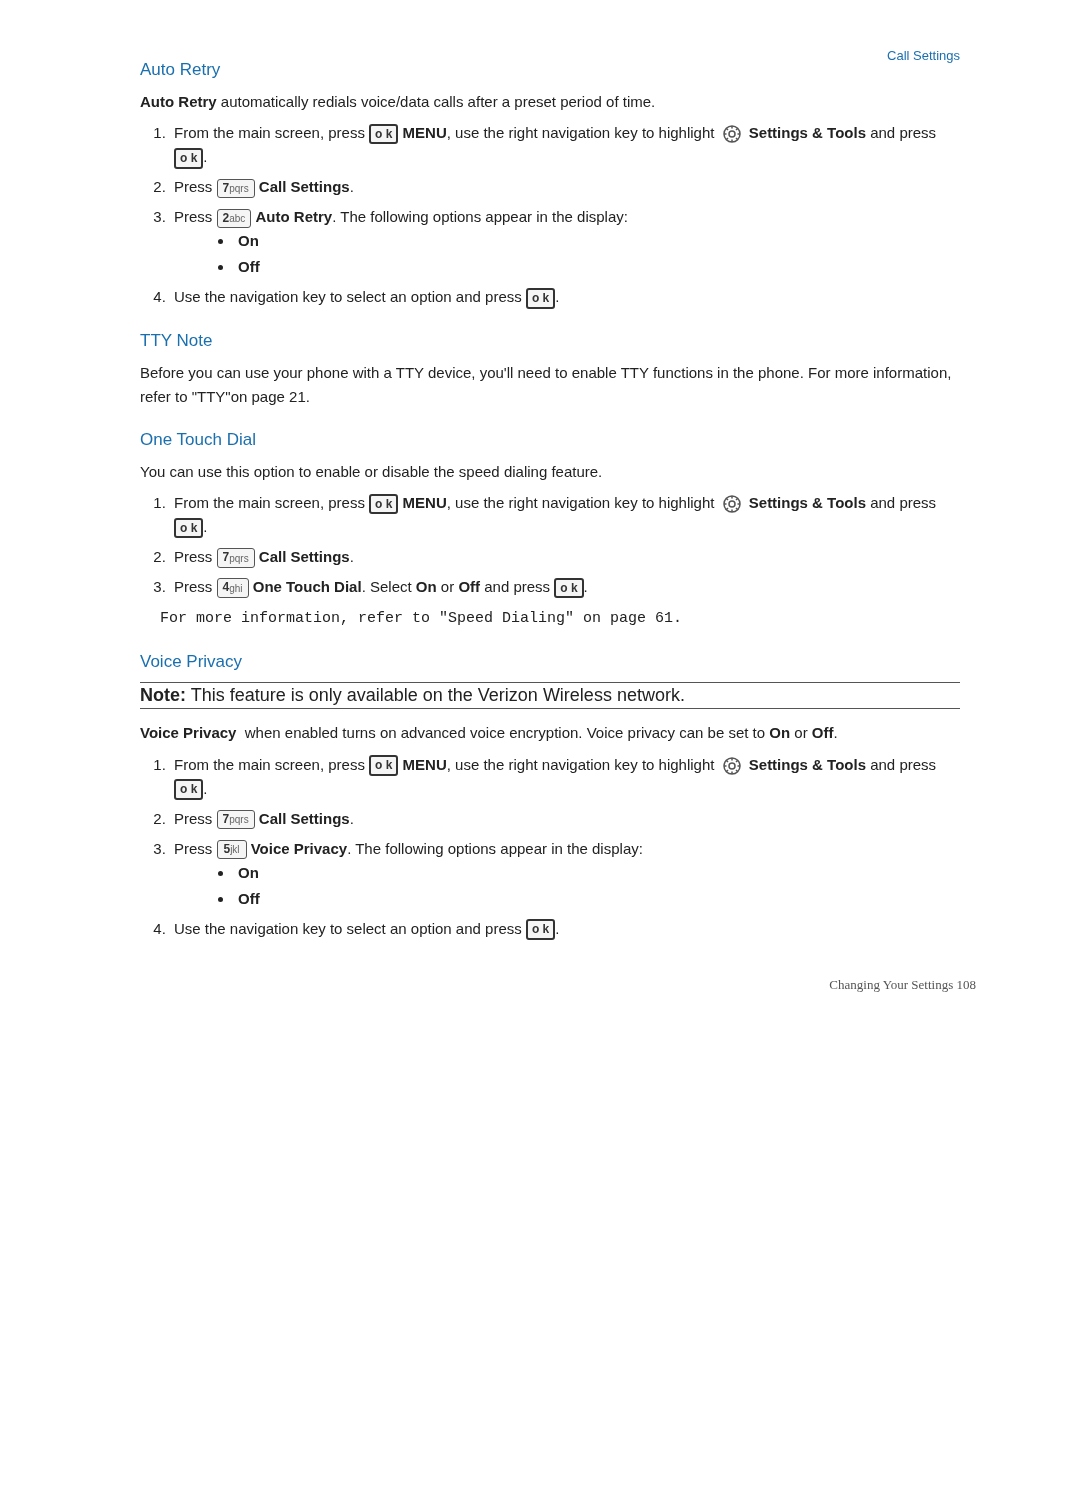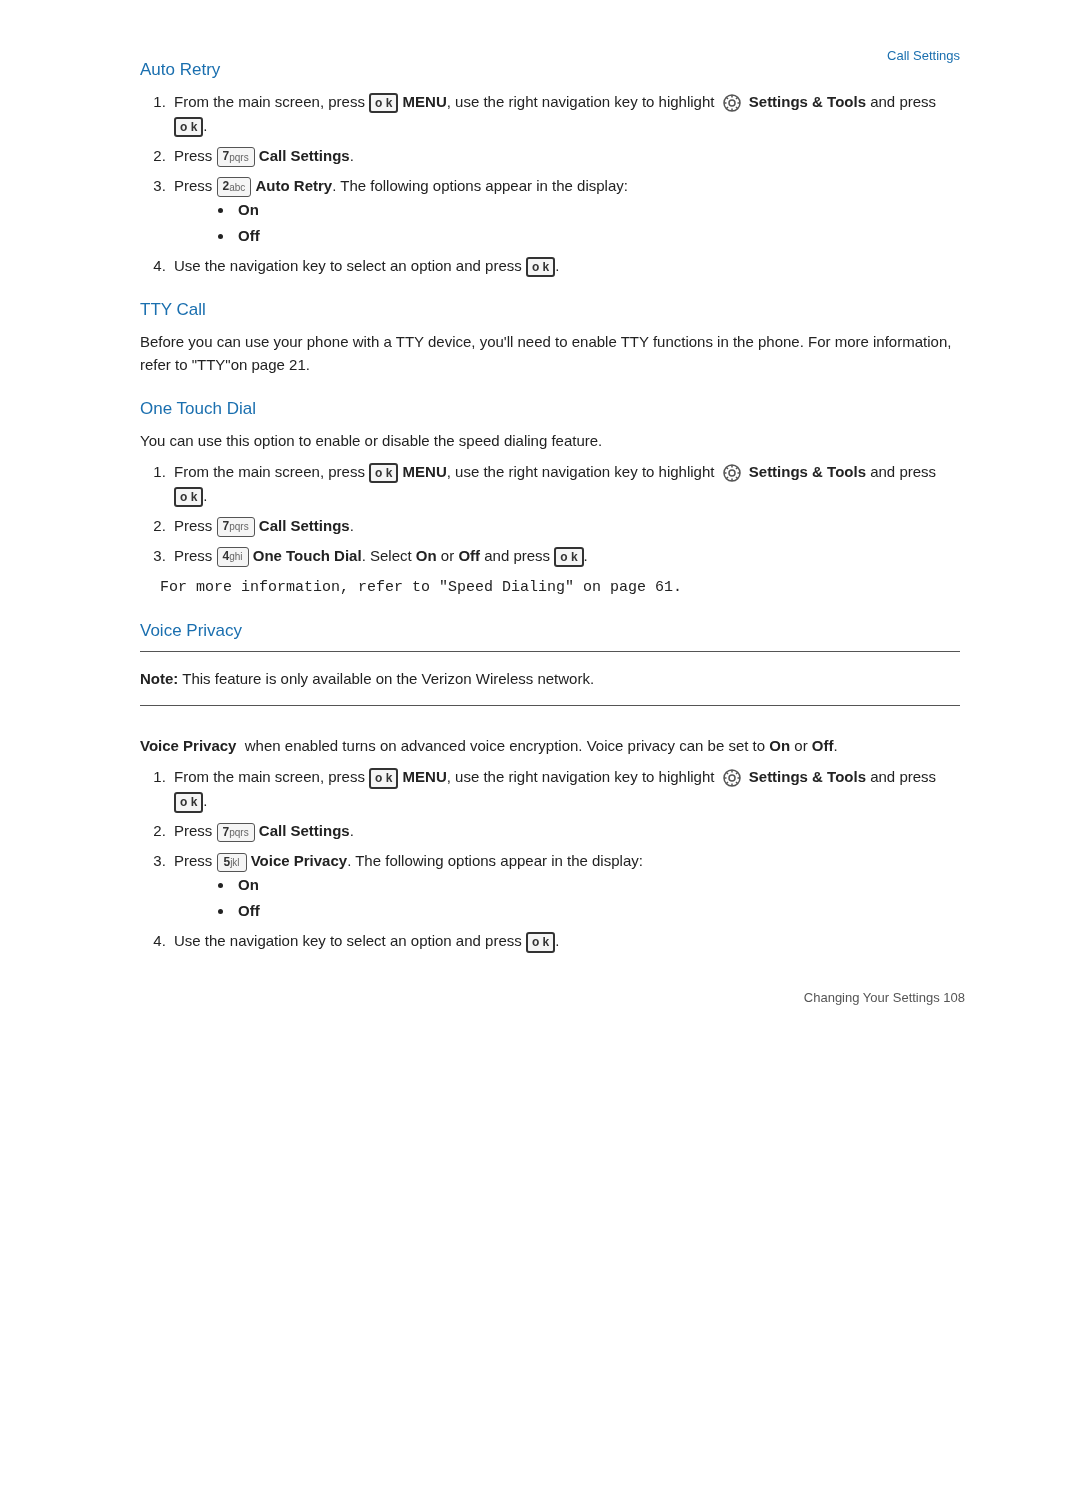--- a/index.html
+++ b/index.html
@@ -115,49 +115,53 @@
     }
 
     .settings-icon svg {
       width: 22px;
       height: 22px;
     }
 
     .note-box {
       border-top: 1.5px solid #555;
       border-bottom: 1.5px solid #555;
-      padding: 18px 0;
-      margin: 8px 0 28px 0;
-      font-size: 15px;
+      padding: 2px 0;
+      margin: 8px 0 12px 0;
+      font-size: 18px;
     }
 
     .footer {
       position: absolute;
       bottom: 50px;
-      right: 115px;
+      right: 104px;
       font-size: 13px;
       color: #555;
+      font-family: Liberation Serif, serif;
     }
 
     b { font-weight: bold; }
 
     .indent-block {
       margin-left: 20px;
       font-family: Liberation Mono, monospace;
     }
   </style>
 </head>
 <body>
 
 <div class="page">
 
   <div class="header-label">Call Settings</div>
 
   <div class="section">
     <h2 class="section-title">Auto Retry</h2>
+    <p>
+      <b>Auto Retry</b> automatically redials voice/data calls after a preset period of time.
+    </p>
     <ol>
       <li>
         From the main screen, press
         <span class="ok-key">o k</span>
         <b> MENU</b>, use the right navigation key to highlight
         <span class="settings-icon">
           <svg viewBox="0 0 22 22" xmlns="http://www.w3.org/2000/svg">
             <circle cx="11" cy="11" r="8" fill="none" stroke="#555" stroke-width="1.5"></circle>
             <circle cx="11" cy="11" r="3" fill="none" stroke="#555" stroke-width="1.5"></circle>
             <line x1="11" y1="3" x2="11" y2="5.5" stroke="#555" stroke-width="1.5"></line>
@@ -194,21 +198,21 @@
         </ul>
       </li>
       <li>
         Use the navigation key to select an option and press
         <span class="ok-key">o k</span>.
       </li>
     </ol>
   </div>
 
   <div class="section">
-    <h2 class="section-title">TTY Call</h2>
+    <h2 class="section-title">TTY Note</h2>
     <p>
       Before you can use your phone with a TTY device, you'll need to enable TTY
       functions in the phone. For more information, refer to "TTY"on page 21.
     </p>
   </div>
 
   <div class="section">
     <h2 class="section-title">One Touch Dial</h2>
     <p>
       You can use this option to enable or disable the speed dialing feature.

